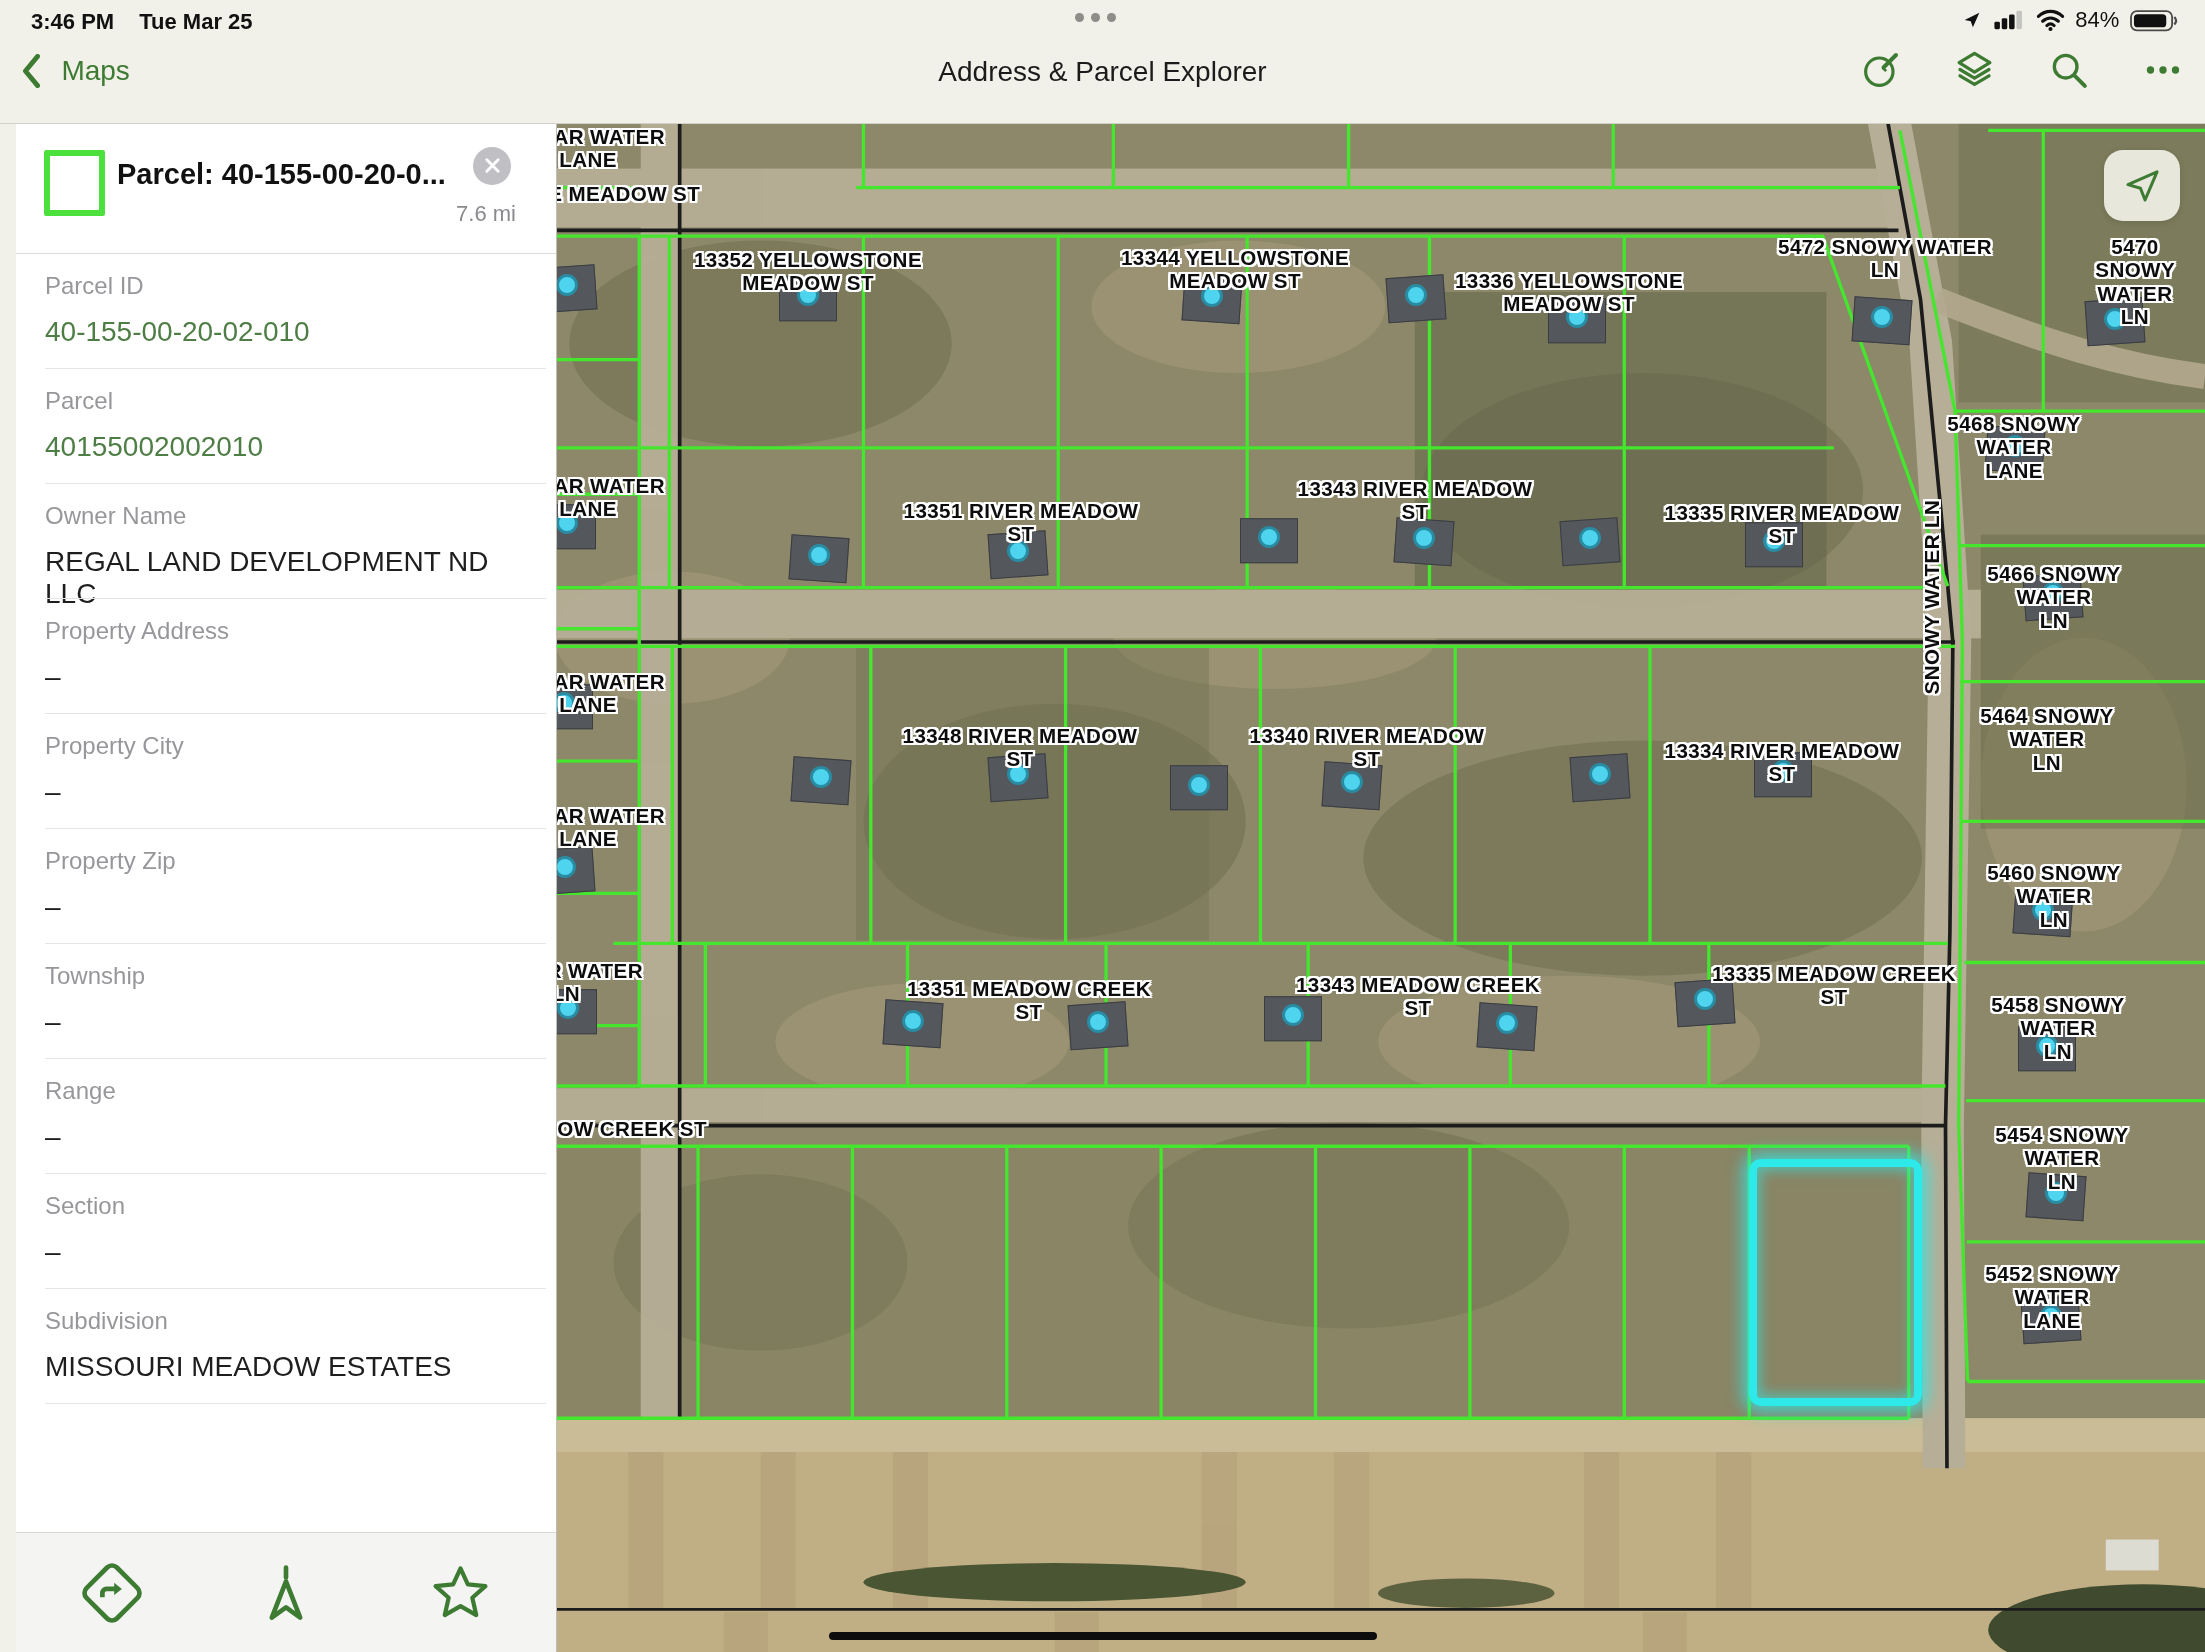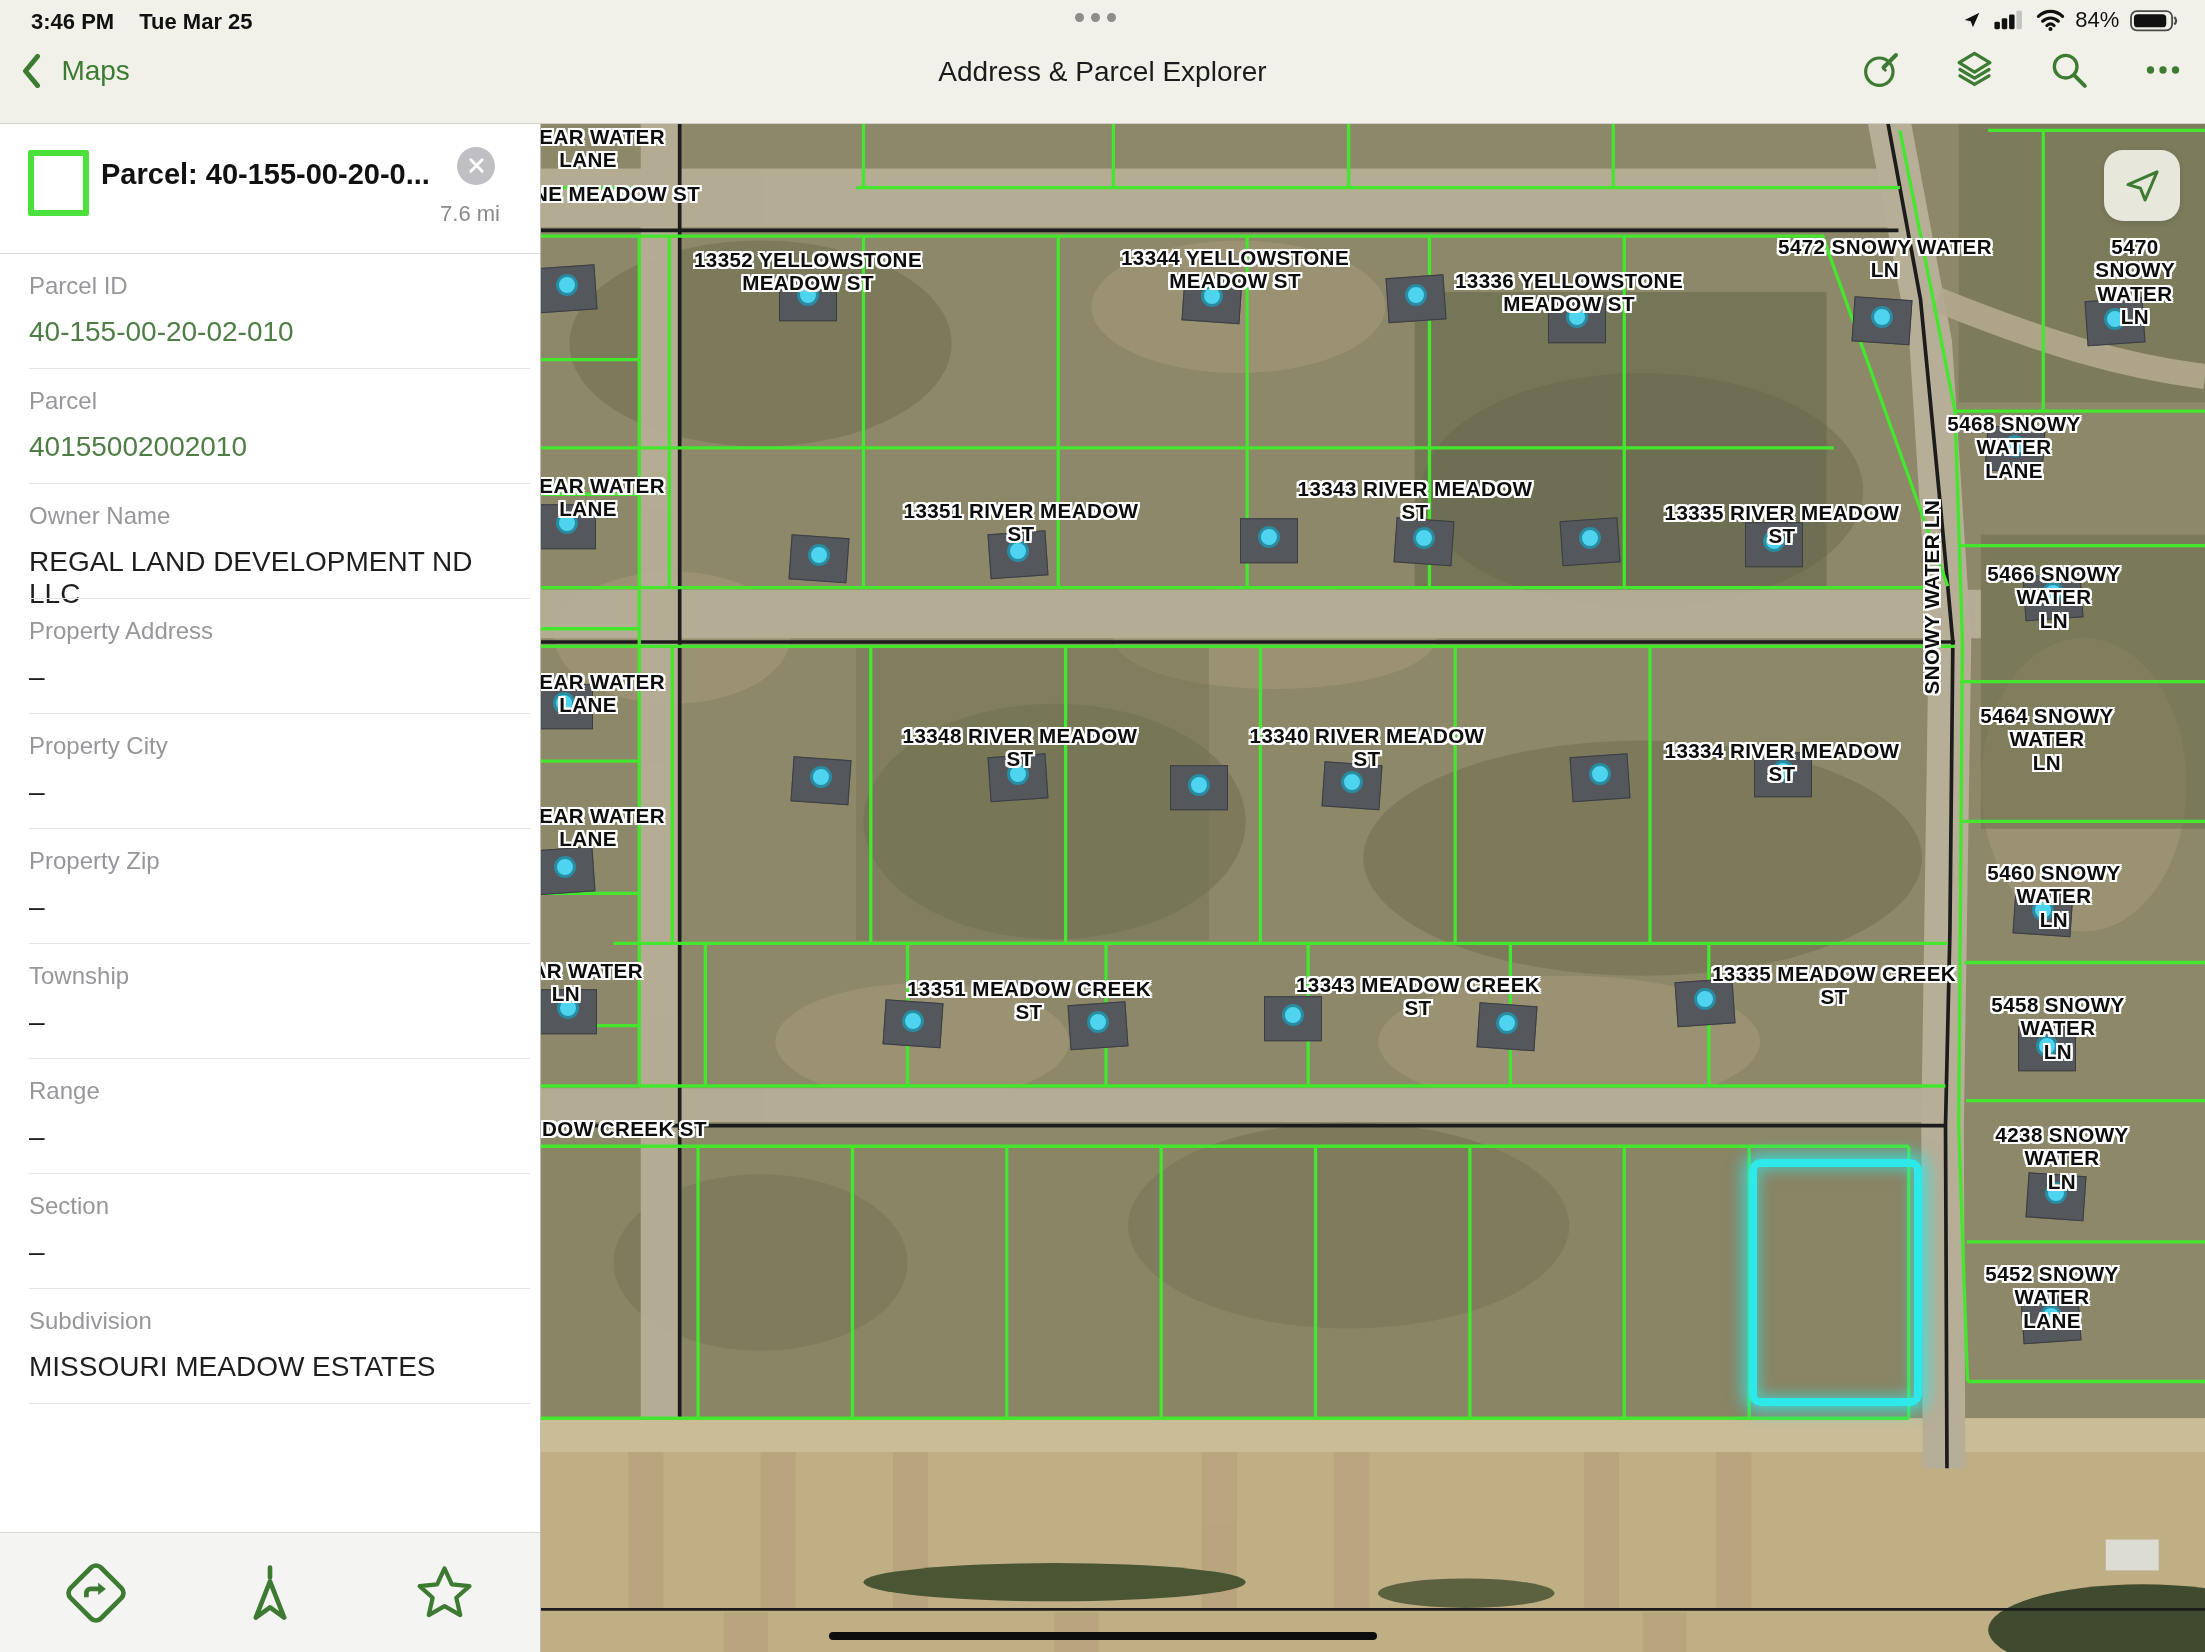--- a/index.html
+++ b/index.html
@@ -36,21 +36,21 @@
                    -2.2px 0 0 #fff,2.2px 0 0 #fff,0 -2.2px 0 #fff,0 2.2px 0 #fff;}
   .map-label.rot{transform:translate(-50%,-50%) rotate(-90deg);white-space:nowrap;}
   .highlight{position:absolute;left:1209px;top:1036px;width:157px;height:231px;border-radius:11.8px;
        border:8px solid var(--hl,#2de9e9);z-index:6;
        box-shadow:0 0 16px 5.1px rgba(45,233,233,.75), inset 0 0 13.2px 2.9px rgba(45,233,233,.6);}
   .fab{position:absolute;left:1564px;top:27px;width:76px;height:71px;border-radius:19px;
        background:rgba(247,246,238,.88);border:none;z-index:7;display:flex;align-items:center;
        justify-content:center;cursor:pointer;box-shadow:0 1.5px 5.9px rgba(0,0,0,.12);}
 
   
-  .panel{position:absolute;left:0;top:123px;width:540px;height:1529px;background:#fff;z-index:20;
+  .panel{position:absolute;left:16px;top:123px;width:540px;height:1529px;background:#fff;z-index:20;
          border-right:0.7px solid #bdbdb6;display:flex;flex-direction:column;}
   .card-head{position:relative;height:130px;border-bottom:1.5px solid #dcdcdc;flex:none;}
   .sq-icon{position:absolute;left:28px;top:26.5px;width:49px;height:54px;border:6.6px solid #4be03c;
            border-radius:2.2px;background:#fff;}
   .card-title{position:absolute;left:101px;top:35px;font-size:29px;font-weight:700;color:#111;}
   .close-btn{position:absolute;left:457px;top:23.5px;width:38px;height:38px;border-radius:50%;
              background:#bfbfc4;display:flex;align-items:center;justify-content:center;cursor:pointer;}
   .distance{position:absolute;left:397px;top:78px;width:103px;text-align:right;font-size:22px;color:#8a8a8e;}
   .fields{flex:none;}
   .field{position:relative;height:115px;padding:17.6px 14.7px 0 29px;box-sizing:border-box;}
@@ -280,21 +280,21 @@
 LN</div>
         <div class="map-label" style="left: 489px; top: 854px;">13351 MEADOW CREEK
 ST</div>
         <div class="map-label" style="left: 878px; top: 850px;">13343 MEADOW CREEK
 ST</div>
         <div class="map-label" style="left: 1294px; top: 839px;">13335 MEADOW CREEK
 ST</div>
         <div class="map-label" style="left: 1518px; top: 870px;">5458 SNOWY WATER
 LN</div>
         <div class="map-label" style="left: 61px; top: 994px;">MEADOW CREEK ST</div>
-        <div class="map-label" style="left: 1522px; top: 1000px;">4238 SNOWY WATER
+        <div class="map-label" style="left: 1522px; top: 1000px;">5454 SNOWY WATER
 LN</div>
         <div class="map-label" style="left: 1512px; top: 1139px;">5452 SNOWY WATER
 LANE</div>
       </div>
     <div id="dots">
         <div class="dot" style="left: 26.5px; top: 162px;"></div>
         <div class="dot" style="left: 268px; top: 172px;"></div>
         <div class="dot" style="left: 672px; top: 173px;"></div>
         <div class="dot" style="left: 876px; top: 172px;"></div>
         <div class="dot" style="left: 1037px; top: 194px;"></div>

